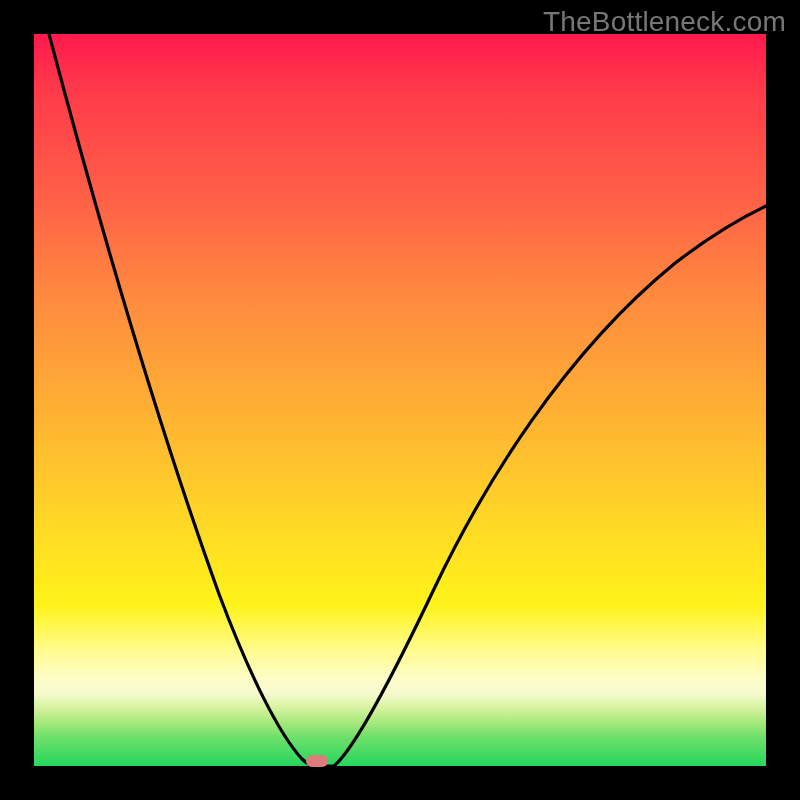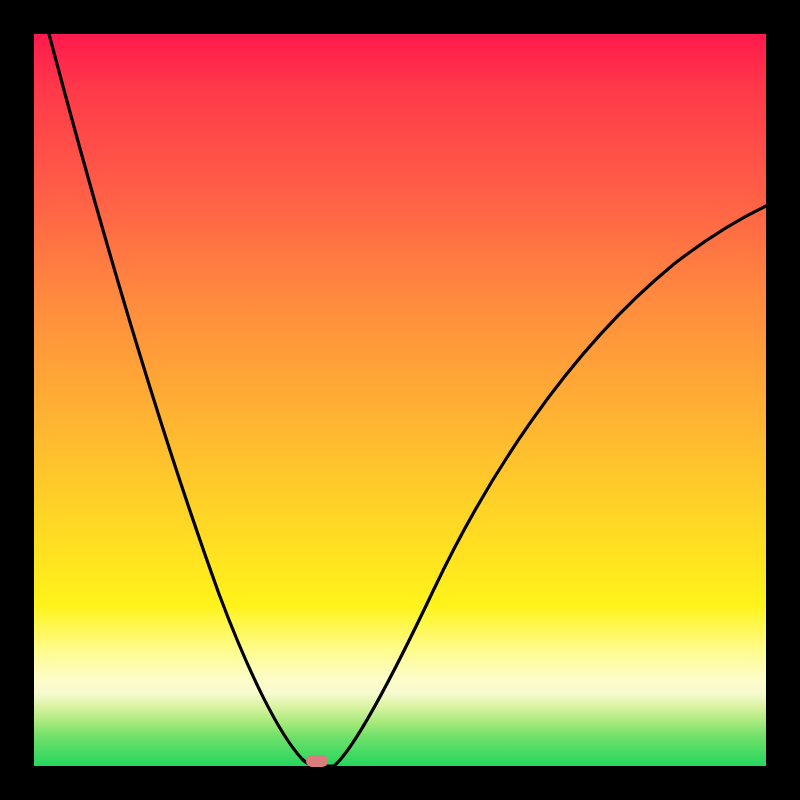--- a/index.html
+++ b/index.html
@@ -65,20 +65,21 @@
     height: 12px;
     background: #d97d7d;
     border-radius: 6px;
   }
 </style>
 </head>
 <body>
 
 <div class="frame">
 
+  <div class="watermark">TheBottleneck.com</div>
 
   <div class="plot-area">
 
     <svg class="curve" viewBox="0 0 732 732" preserveAspectRatio="none">
       <path fill="none" stroke-width="3.2" stroke-linecap="round" d="
             M 15 0
             C 60 170, 120 380, 185 560
             C 215 640, 245 700, 268 725
             Q 276 733, 284 732
             L 300 732

